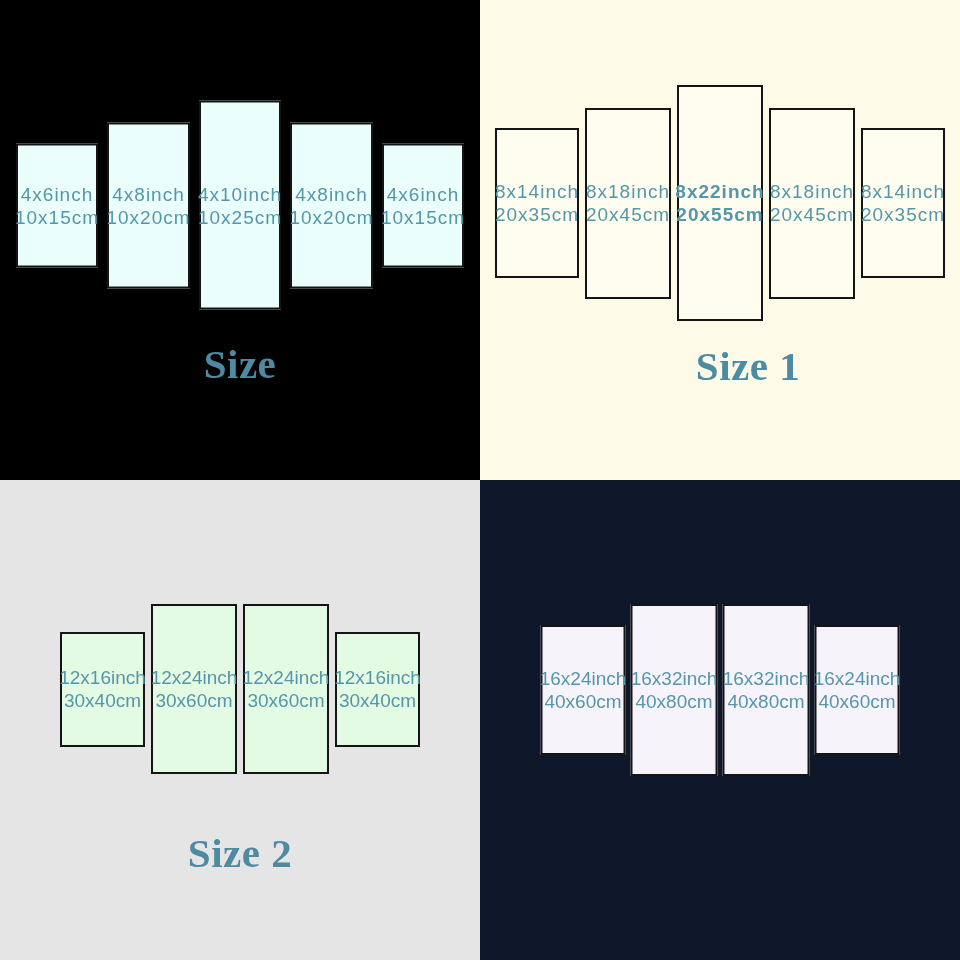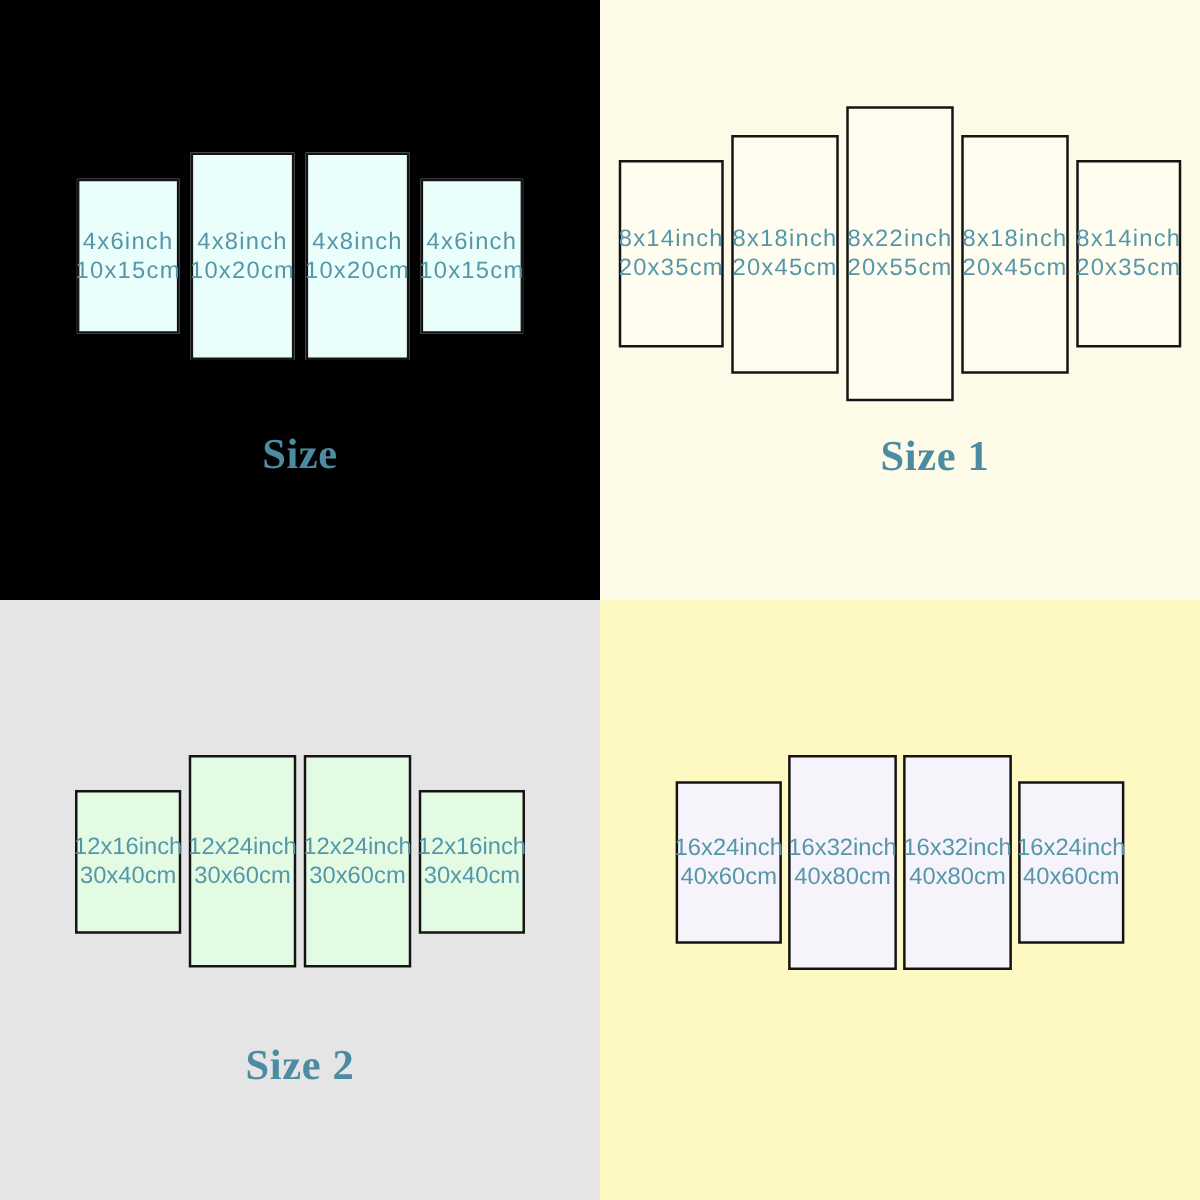--- a/index.html
+++ b/index.html
@@ -79,61 +79,64 @@
   .q3 .p4 { width: 85px; height: 130px; }
 
   .quadrant-title {
     position: absolute;
     left: 0;
     width: 100%;
     text-align: center;
     transform: translateY(-50%);
     font-family: "Liberation Serif", serif;
     font-weight: bold;
-    font-size: 34px;
+    font-size: 41px;
     letter-spacing: 0.5px;
   }
   .q0 .quadrant-title { top: 364px; }
   .q1 .quadrant-title { top: 366px; }
   .q2 .quadrant-title { top: 373px; }
   .q3 .quadrant-title { top: 374px; }
 </style>
 </head>
 <body>
 
 <div class="stage">
 
   <div class="quadrant q0" style="background-color: #000000;">
     <div class="panel-row">
       <div class="panel p0" style="background-color: rgb(234, 254, 252); border-color: rgb(20, 20, 20);">
         <div class="panel-label" style="color: rgb(85, 151, 169);"><span>4x6inch</span><br><span>10x15cm</span></div>
       </div>
       <div class="panel p1" style="background-color: rgb(234, 254, 252); border-color: rgb(20, 20, 20);">
         <div class="panel-label" style="color: rgb(85, 151, 169);"><span>4x8inch</span><br><span>10x20cm</span></div>
       </div>
+      <div class="panel p2" style="background-color: rgb(234, 254, 252); border-color: rgb(20, 20, 20);">
+        <div class="panel-label" style="color: rgb(85, 151, 169);"><span>4x10inch</span><br><span>10x25cm</span></div>
+      </div>
       <div class="panel p3" style="background-color: rgb(234, 254, 252); border-color: rgb(20, 20, 20);">
         <div class="panel-label" style="color: rgb(85, 151, 169);"><span>4x8inch</span><br><span>10x20cm</span></div>
       </div>
       <div class="panel p4" style="background-color: rgb(234, 254, 252); border-color: rgb(20, 20, 20);">
         <div class="panel-label" style="color: rgb(85, 151, 169);"><span>4x6inch</span><br><span>10x15cm</span></div>
       </div>
     </div>
     <div class="quadrant-title" style="color: rgb(77, 139, 162);">Size</div>
   </div>
 
   <div class="quadrant q1" style="background-color: rgb(253, 251, 231);">
     <div class="panel-row">
       <div class="panel p0" style="background-color: rgb(255, 253, 239); border-color: rgb(20, 20, 20);">
         <div class="panel-label" style="color: rgb(85, 151, 169);"><span>8x14inch</span><br><span>20x35cm</span></div>
       </div>
       <div class="panel p1" style="background-color: rgb(255, 253, 239); border-color: rgb(20, 20, 20);">
         <div class="panel-label" style="color: rgb(85, 151, 169);"><span>8x18inch</span><br><span>20x45cm</span></div>
       </div>
       <div class="panel p2" style="background-color: rgb(255, 253, 239); border-color: rgb(20, 20, 20);">
-        <div class="panel-label" style="color: rgb(85, 151, 169);"><span>8x22inch</span><br><span>20x55cm</span></div>
+        <div class="panel-label" style="color: rgb(85, 151, 169); font-weight: bold;"><span>8x22inch</span><br><span>20x55cm</span></div>
       </div>
       <div class="panel p3" style="background-color: rgb(255, 253, 239); border-color: rgb(20, 20, 20);">
         <div class="panel-label" style="color: rgb(85, 151, 169);"><span>8x18inch</span><br><span>20x45cm</span></div>
       </div>
       <div class="panel p4" style="background-color: rgb(255, 253, 239); border-color: rgb(20, 20, 20);">
         <div class="panel-label" style="color: rgb(85, 151, 169);"><span>8x14inch</span><br><span>20x35cm</span></div>
       </div>
     </div>
     <div class="quadrant-title" style="color: rgb(77, 139, 162); padding-left: 28px;">Size 1</div>
   </div>
@@ -149,21 +152,21 @@
       <div class="panel p3" style="background-color: rgb(228, 251, 227); border-color: rgb(20, 20, 20);">
         <div class="panel-label" style="color: rgb(85, 151, 169);"><span>12x24inch</span><br><span>30x60cm</span></div>
       </div>
       <div class="panel p4" style="background-color: rgb(228, 251, 227); border-color: rgb(20, 20, 20);">
         <div class="panel-label" style="color: rgb(85, 151, 169);"><span>12x16inch</span><br><span>30x40cm</span></div>
       </div>
     </div>
     <div class="quadrant-title" style="color: rgb(77, 139, 162);">Size 2</div>
   </div>
 
-  <div class="quadrant q3" style="background-color: #fef9c3;">
+  <div class="quadrant q3" style="background-color: #0f172a;">
     <div class="panel-row">
       <div class="panel p0" style="background-color: rgb(246, 243, 251); border-color: rgb(20, 20, 20);">
         <div class="panel-label" style="color: rgb(85, 151, 169);"><span>16x24inch</span><br><span>40x60cm</span></div>
       </div>
       <div class="panel p1" style="background-color: rgb(246, 243, 251); border-color: rgb(20, 20, 20);">
         <div class="panel-label" style="color: rgb(85, 151, 169);"><span>16x32inch</span><br><span>40x80cm</span></div>
       </div>
       <div class="panel p3" style="background-color: rgb(246, 243, 251); border-color: rgb(20, 20, 20);">
         <div class="panel-label" style="color: rgb(85, 151, 169);"><span>16x32inch</span><br><span>40x80cm</span></div>
       </div>

